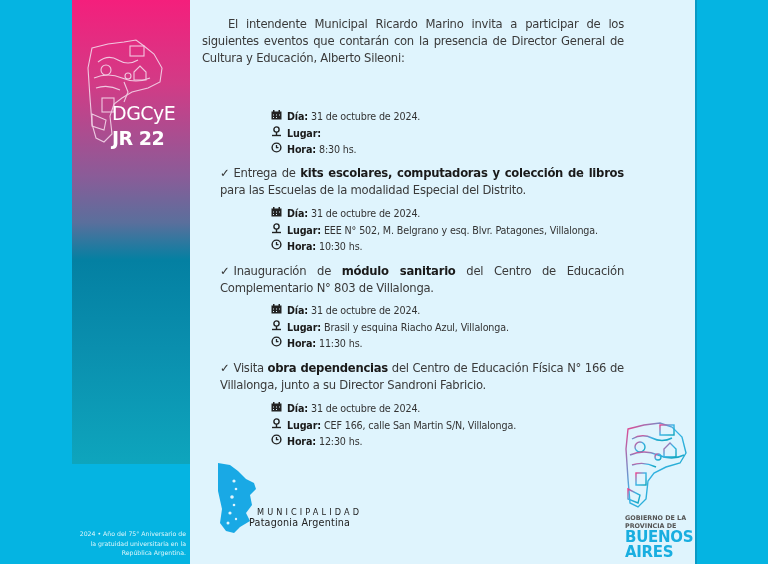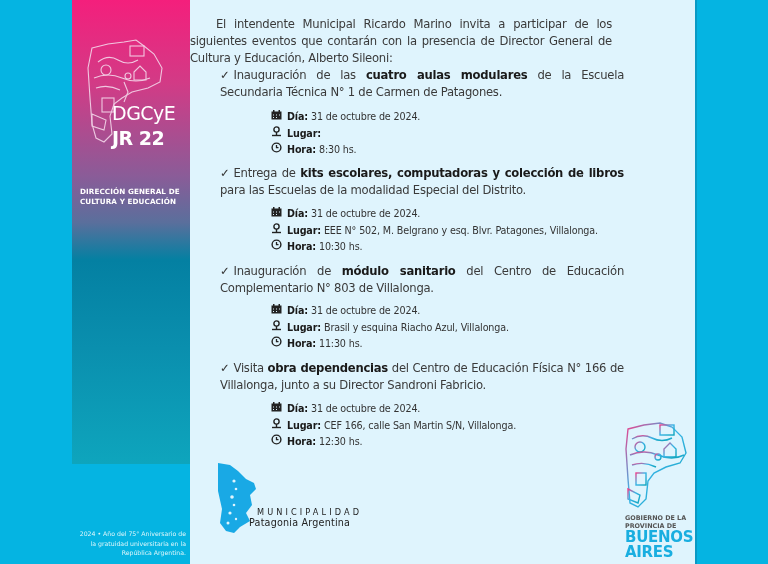--- a/index.html
+++ b/index.html
@@ -20,21 +20,21 @@
   .footnote { position: absolute; right: 4px; top: 529px; width: 112px; font-size: 6.2px; line-height: 9.5px; text-align: right; color: #dff7fb; }
 
   .main {
     position: absolute; left: 118px; top: 0; width: 506px; height: 564px;
     background: #dff4fd;
     color: #333;
     font-family: "DejaVu Sans", sans-serif;
   }
   .main-edge { position: absolute; left: 623px; top: 0; width: 2px; height: 564px; background: #0a99c4; }
 
-  .intro { position: absolute; left: 0; top: 16px; width: 422px; font-size: 11.6px; line-height: 17px; text-align: justify; letter-spacing: -0.25px; color: #3a3a3a; }
+  .intro { position: absolute; left: 12px; top: 16px; width: 422px; font-size: 11.6px; line-height: 17px; text-align: justify; letter-spacing: -0.25px; color: #3a3a3a; }
   .intro .indent { display: inline-block; width: 26px; }
 
   .event-desc { position: absolute; left: 30px; width: 404px; font-size: 11.6px; line-height: 17px; text-align: justify; letter-spacing: -0.25px; color: #3a3a3a; }
   .event-desc b { color: #1a1a1a; }
   .check { display: inline-block; margin-right: 4px; }
 
   .details { position: absolute; left: 80px; font-size: 9.6px; line-height: 16.5px; color: #333; letter-spacing: -0.15px; }
   .detail-row { display: flex; align-items: flex-start; height: 16.5px; }
   .detail-row .ic { width: 12px; height: 11px; margin-right: 5px; display: inline-flex; align-items: center; justify-content: center; }
   .detail-row b { margin-right: 3px; color: #1a1a1a; }
@@ -64,31 +64,27 @@
         <path d="M50 34 l6 -6 l6 6 v8 h-12 z"></path>
         <path d="M12 50 q12 -4 24 2"></path>
         <path d="M40 44 l4 10 l-4 10"></path>
         <rect x="18" y="60" width="12" height="14"></rect>
         <path d="M8 76 l14 6 l-2 10 l-12 -4 z"></path>
         <circle cx="44" cy="38" r="3"></circle>
       </g>
     </svg>
     <div class="logo-title">DGCyE</div>
     <div class="logo-sub">JR 22</div>
-    <div class="org-name">DIRECCIÓN GENERAL DE CULTURA Y EDUCACIÓN</div>
     <div class="footnote">2024 • Año del 75° Aniversario de la gratuidad universitaria en la República Argentina.</div>
   </div>
 
   <div class="main">
 
     <p class="intro"><span class="indent"></span><span>El intendente Municipal Ricardo Marino invita a participar de los siguientes eventos que contarán con la presencia de Director General de Cultura y Educación, Alberto Sileoni:</span></p>
 
-    <p class="event-desc" style="top:67px">
-      <span class="check">✓</span><span>Inauguración de las </span><b>cuatro aulas modulares</b><span> de la Escuela Secundaria Técnica N° 1 de Carmen de Patagones.</span>
-    </p>
     <div class="details" style="top:109px">
       <div class="detail-row">
         <span class="ic">
             <svg width="11" height="10" viewBox="0 0 11 10">
               <rect x="0.5" y="1.5" width="10" height="8" fill="#222"></rect>
               <rect x="2" y="0" width="1.5" height="2.5" fill="#222"></rect>
               <rect x="7.5" y="0" width="1.5" height="2.5" fill="#222"></rect>
               <g fill="#dff4fd">
                 <rect x="2" y="4.5" width="1" height="1"></rect>
                 <rect x="5" y="4.5" width="1" height="1"></rect>

